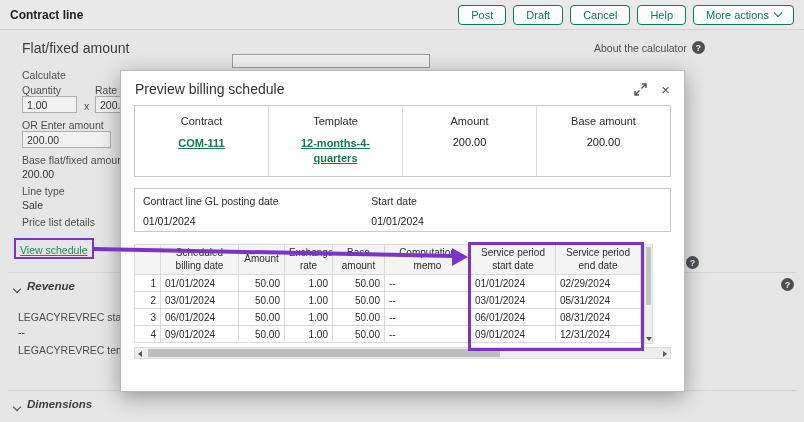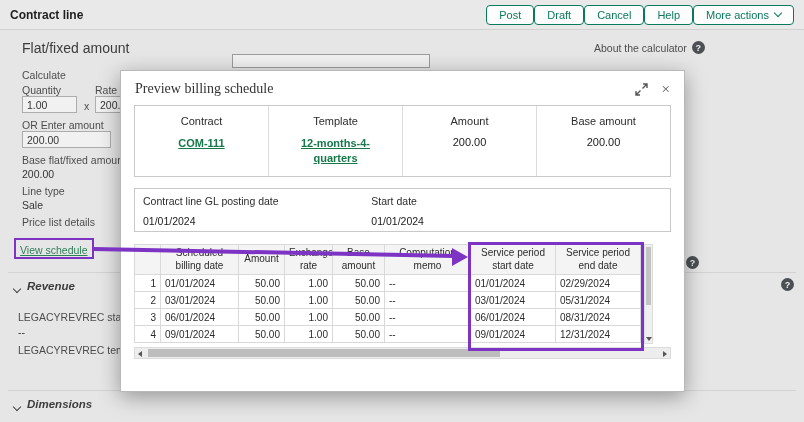--- a/index.html
+++ b/index.html
@@ -2,21 +2,21 @@
 <html><head>
 <meta charset="utf-8">
 <style>
   * { margin:0; padding:0; box-sizing:border-box; }
   body { font-family:"Liberation Sans","DejaVu Sans",sans-serif; background:#d8d8d8; }
   .screen { position:relative; width:804px; height:422px; background:#f3f3f3; overflow:hidden; font-family:"Liberation Sans","DejaVu Sans",sans-serif; }
 
   
   .page-header { position:absolute; top:0; left:0; right:0; height:30px; background:#e9e9e9; border-bottom:1px solid #d2d2d2; display:flex; align-items:center; padding:0 10px; z-index:2; }
   .page-title { font-size:12px; font-weight:700; color:#1f1f1f; }
-  .header-actions { margin-left:auto; display:flex; align-items:flex-end; }
+  .header-actions { margin-left:auto; display:flex; gap:7px; align-items:flex-end; }
   .hbtn { height:20px; padding:0 12px; border:1px solid #0a7a5c; border-radius:4px; background:#fcfdfc; color:#0a7a5c; font-size:11px; font-family:inherit; display:flex; align-items:center; gap:6px; cursor:pointer; }
   .chev { width:6px; height:6px; border-right:1.4px solid currentColor; border-bottom:1.4px solid currentColor; transform:rotate(45deg); margin-top:-3px; }
 
   
   .content { position:absolute; top:30px; left:0; right:0; bottom:0; background:#f3f3f3; }
   .abs { position:absolute; }
   .lbl { font-size:10.5px; color:#3d3d3d; white-space:nowrap; }
   .val { font-size:10.5px; color:#222; white-space:nowrap; }
   .sec-title { font-size:14px; color:#2b2b2b; }
   .inp { position:absolute; height:17px; border:1px solid #b0b0b0; background:#fff; font-size:10.5px; color:#222; padding:0 4px; font-family:inherit; }
@@ -24,21 +24,21 @@
   .divider { position:absolute; left:8px; right:8px; height:1px; background:#dcdcdc; }
   .section-head { position:absolute; display:flex; align-items:flex-end; gap:7px; font-size:11.5px; font-weight:700; color:#2b2b2b;font-style:italic; }
   .sec-chev { width:6px; height:6px; border-right:1.5px solid #333; border-bottom:1.5px solid #333; transform:rotate(45deg); margin-top:-3px; }
   .qicon { width:13px; height:13px; border-radius:50%; background:#3e4247; color:#fff; font-size:9px; font-weight:700; display:flex; align-items:center; justify-content:center; }
   .about-row { position:absolute; left:594px; top:41px; display:flex; align-items:center; gap:5px; }
   .top-dropdown { position:absolute; left:232px; top:24px; width:198px; height:14px; background:#fff; border:1px solid #9c9c9c; z-index:3; }
 
   
   .overlay { position:absolute; top:30px; left:0; right:0; bottom:0; background:rgba(160,160,160,0.15); z-index:5; }
   .modal { position:absolute; left:120px; top:70px; width:565px; height:322px; background:#fff; border:1px solid #b9b9b9; box-shadow:0 5px 20px rgba(0,0,0,0.35); z-index:10; }
-  .modal-head { display:flex; align-items:center; padding:10px 14px 4px;font-family:Liberation Serif, serif; }
+  .modal-head { display:flex; align-items:center; padding:10px 14px 4px; }
   .modal-title { font-size:14px; color:#333; }
   .modal-icons { margin-left:auto; display:flex; gap:14px; align-items:center; }
   .close-x { font-size:15px; color:#555; line-height:1; cursor:pointer; }
   .expand-btn { cursor:pointer; display:flex; }
 
   .sum-card { position:absolute; left:13px; top:34px; width:537px; height:72px; border:1px solid #c9c9c9; background:#fff; display:flex; }
   .scol { flex:1; text-align:center; padding-top:9px; }
   .scol + .scol { border-left:1px solid #dcdcdc; }
   .scol .slbl { font-size:11px; color:#2c2c2c; }
   .scol .sval { margin-top:9px; font-size:11px; color:#222; }

